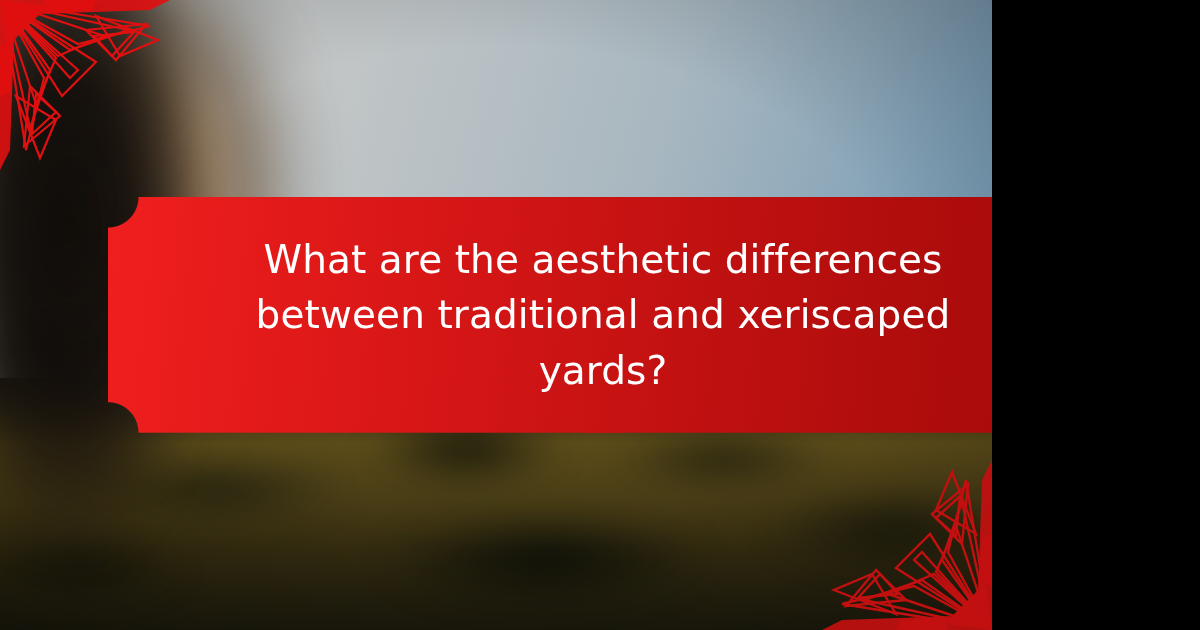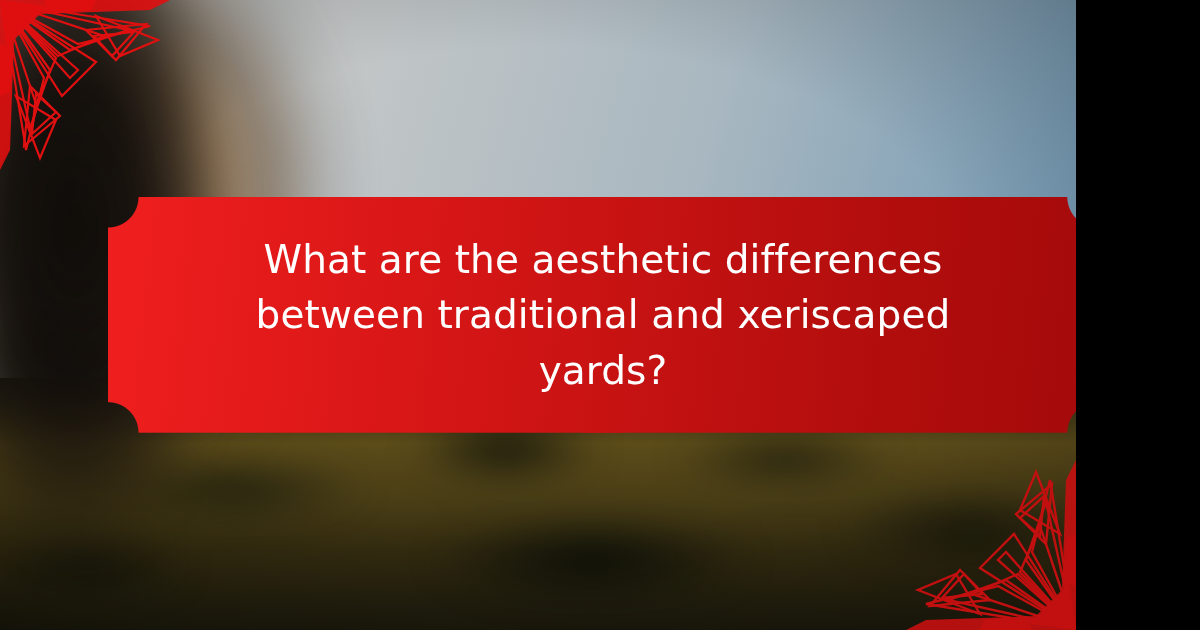--- a/index.html
+++ b/index.html
@@ -3,21 +3,21 @@
 <meta charset="utf-8">
 <style>
   html, body {
     margin: 0;
     padding: 0;
     background: #000;
   }
 
   #stage {
     position: relative;
-    width: 1076px;
+    width: 992px;
     height: 630px;
     overflow: hidden;
     font-family: "DejaVu Sans", sans-serif;
     background: #701a75;
   }
 
   
   .bg-layer {
     position: absolute;
     inset: 0;

